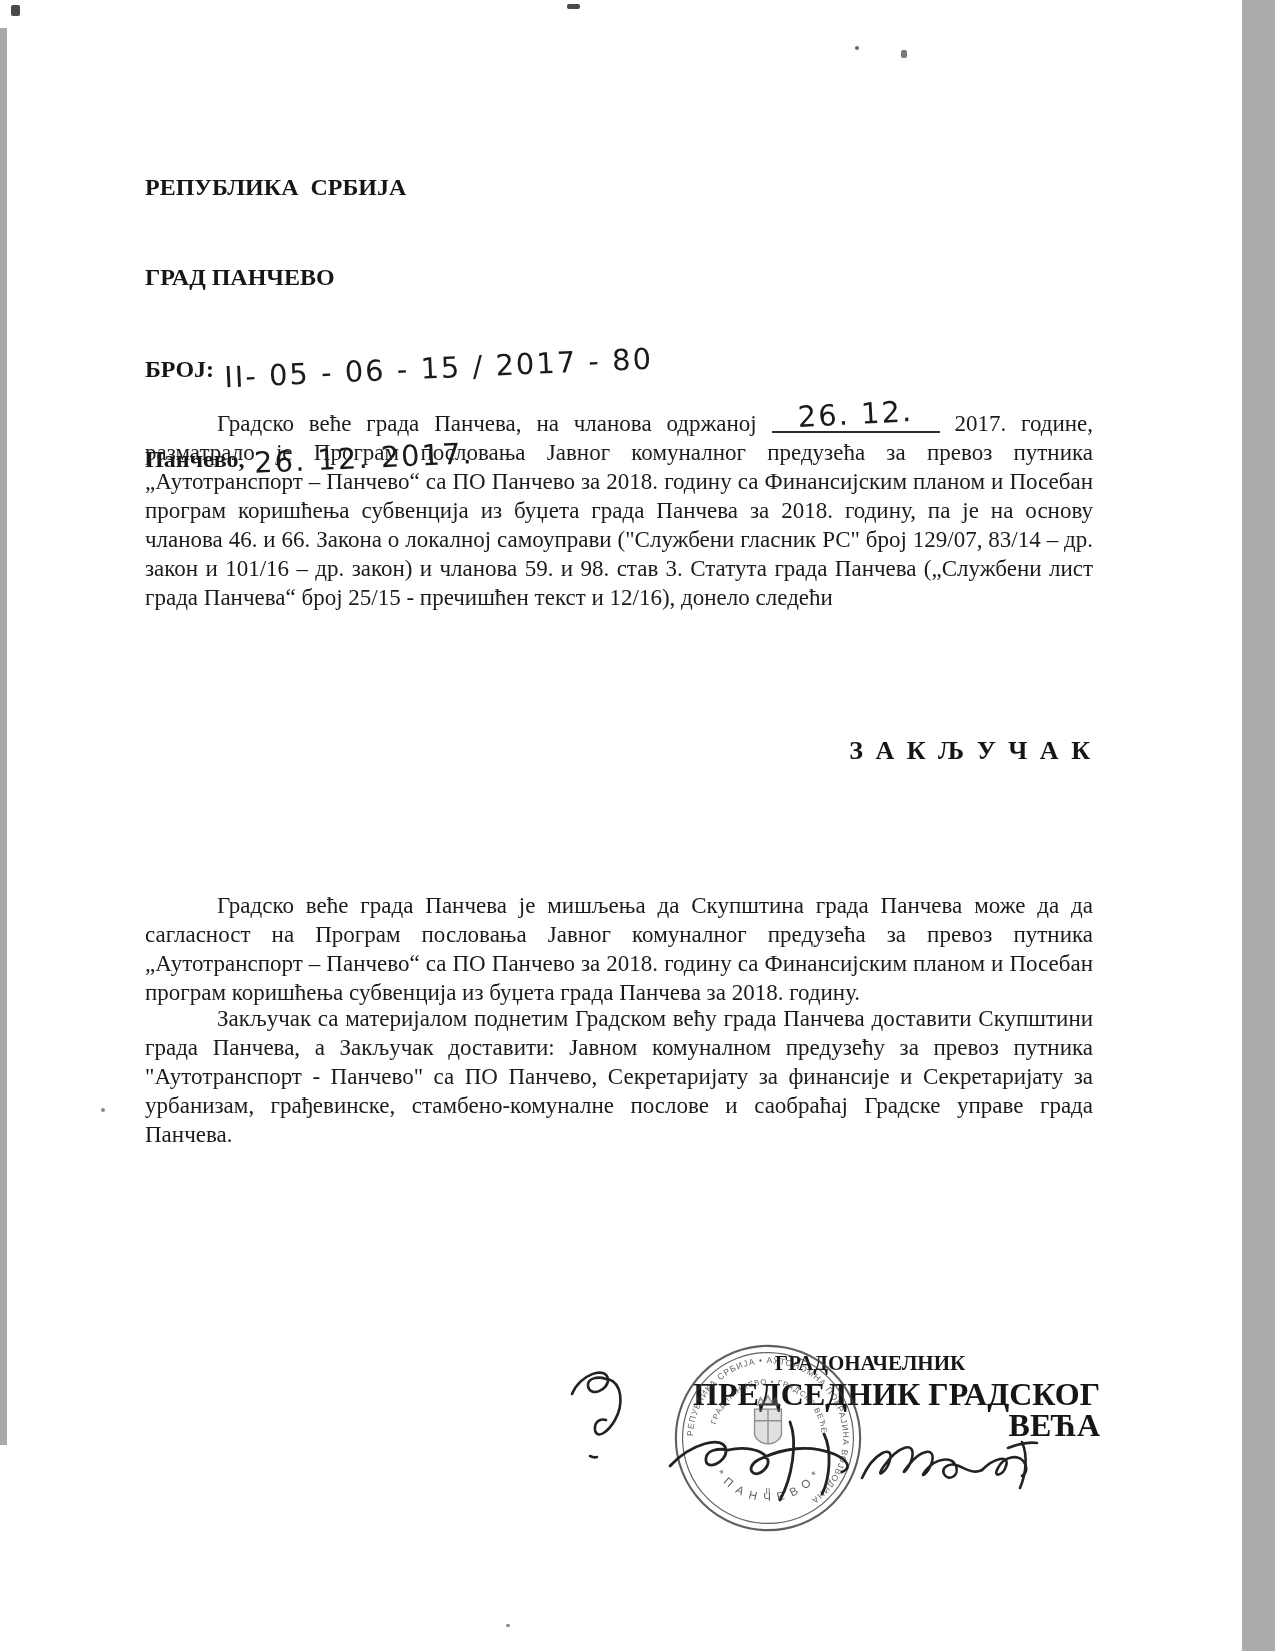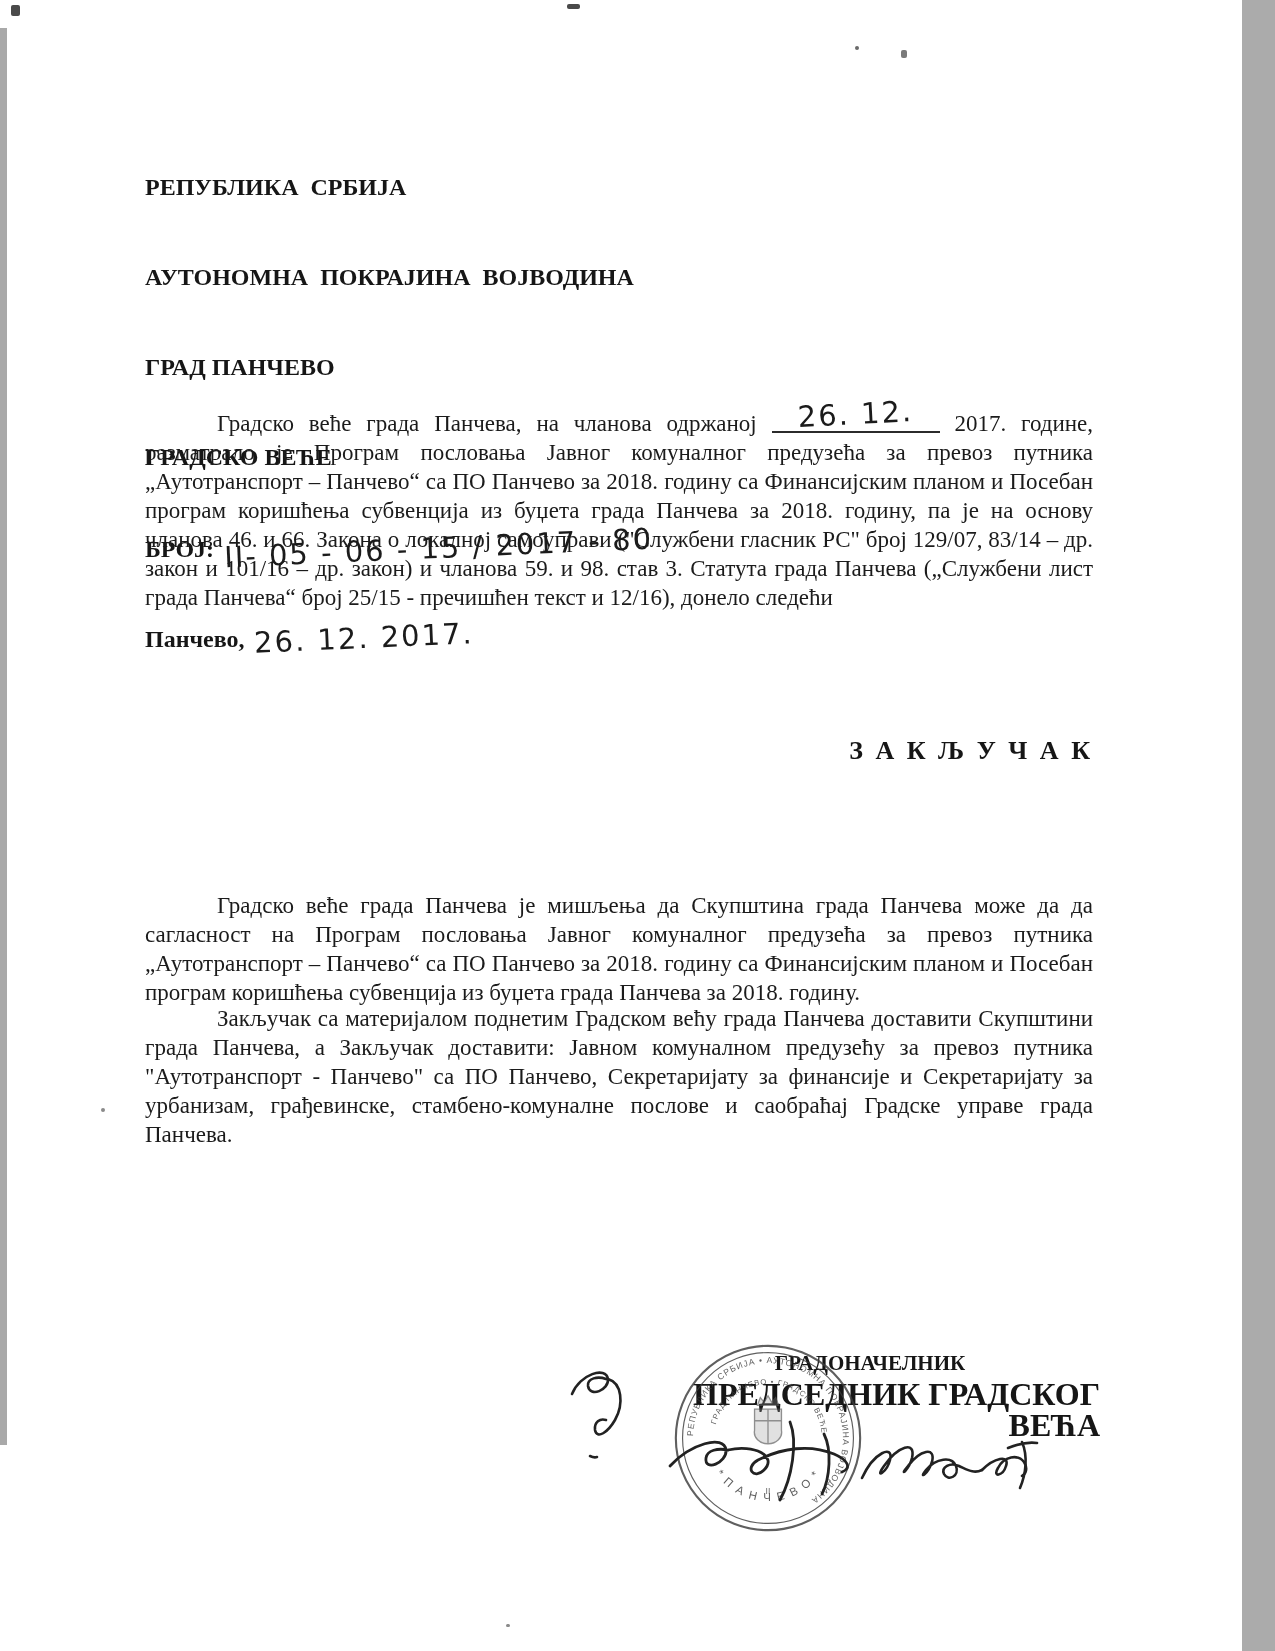--- a/index.html
+++ b/index.html
@@ -61,23 +61,21 @@
 <div class="edge-left"></div>
 <div class="speck" style="left:11px;top:5px;width:9px;height:11px;"></div>
 <div class="speck" style="left:567px;top:4px;width:13px;height:5px;"></div>
 <div class="speck" style="left:855px;top:46px;width:4px;height:4px;background:#6a6a6a;"></div>
 <div class="speck" style="left:901px;top:50px;width:6px;height:8px;background:#7a7a7a;"></div>
 <div class="speck" style="left:506px;top:1624px;width:4px;height:3px;background:#8a8a8a;"></div>
 <div class="speck" style="left:101px;top:1108px;width:4px;height:4px;background:#8a8a8a;"></div>
 
 <div class="letterhead">
   <div class="row">РЕПУБЛИКА  СРБИЈА</div>
-  <div class="row">АУТОНОМНА  ПОКРАЈИНА  ВОЈВОДИНА</div>
   <div class="row">ГРАД ПАНЧЕВО</div>
-  <div class="row">ГРАДСКО ВЕЋЕ</div>
   <div class="row"><span>БРОЈ:</span><span class="hand">II- 05 - 06 - 15 / 2017 - 80</span></div>
   <div class="row"><span>Панчево,</span><span class="hand">26. 12. 2017.</span></div>
 </div>
 
 <p class="para" style="top:384px;"><span>Градско веће града Панчева, на чланова одржаној</span>
 <span class="uline"><span class="hand">26. 12.</span></span>
 <span>2017. године, разматрало је Програм пословања Јавног комуналног предузећа за превоз путника „Аутотранспорт – Панчево“ са ПО Панчево за 2018. годину са Финансијским планом  и Посебан програм коришћења субвенција из буџета града Панчева за 2018. годину, па је на основу чланова 46. и 66. Закона о локалној самоуправи ("Службени гласник РС" број 129/07, 83/14 – др. закон  и 101/16 – др. закон)  и чланова 59. и  98. став 3. Статута града Панчева („Службени лист града Панчева“ број 25/15 - пречишћен текст и 12/16), донело следећи</span></p>
 
 <div class="doc-heading">З А К Љ У Ч А К</div>
 

